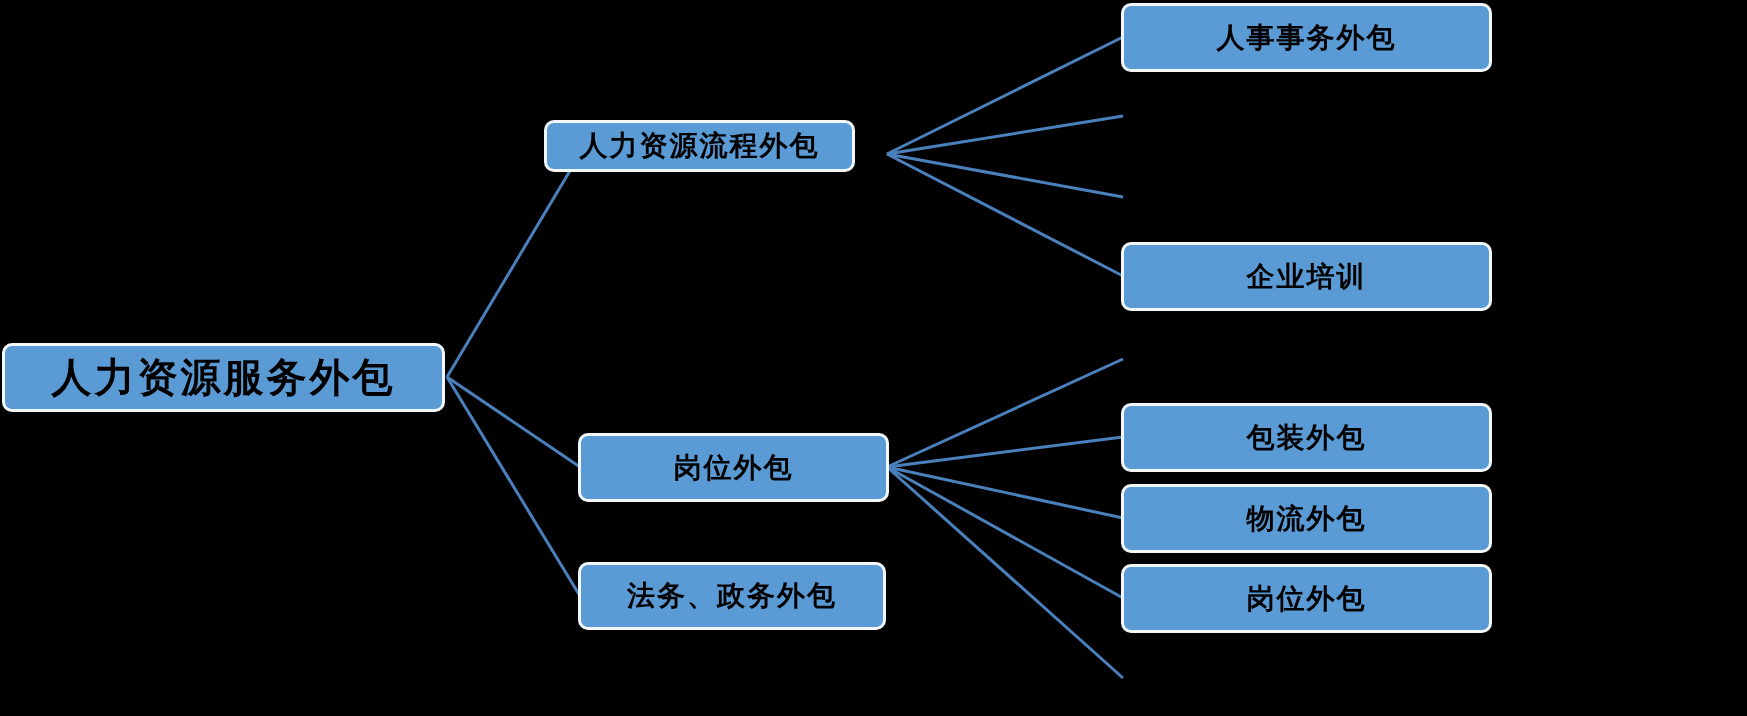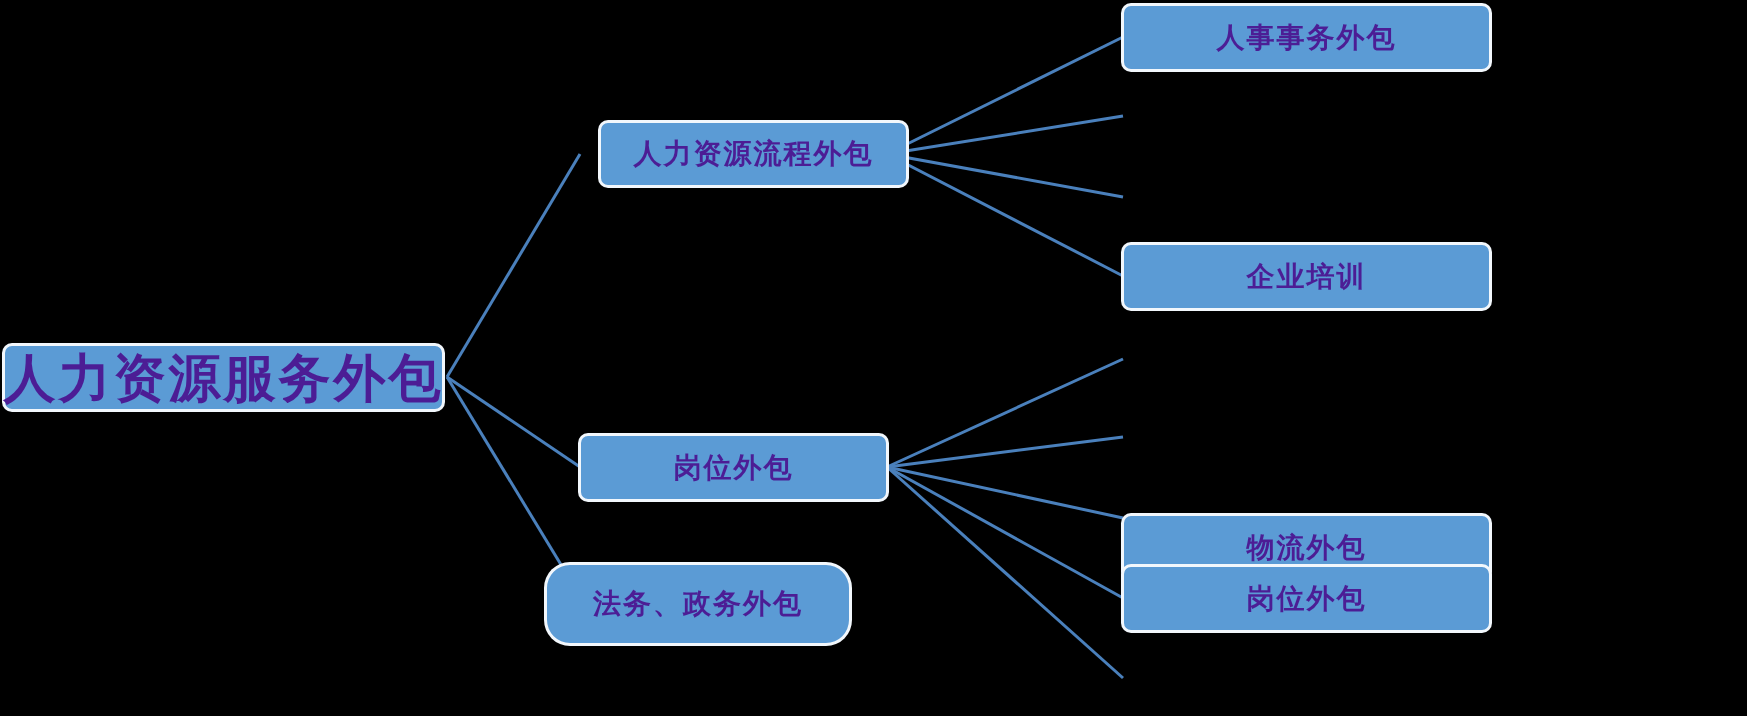--- a/index.html
+++ b/index.html
@@ -24,50 +24,51 @@
     z-index: 1;
     pointer-events: none;
   }
   .node {
     position: absolute;
     z-index: 2;
     box-sizing: border-box;
     background: #5B9BD5;
     border: 3px solid rgba(255,255,255,0.92);
     border-radius: 10px;
-    color: #4c1d95;
+    color: #000000;
     font-weight: bold;
     display: flex;
     align-items: center;
     justify-content: center;
     text-align: center;
     font-size: 28px;
     letter-spacing: 2px;
     line-height: 1;
     white-space: nowrap;
+    font-family: Liberation Serif, serif;
   }
   .node-root {
     left: 2px;
     top: 343px;
     width: 443px;
     height: 69px;
-    font-size: 52px;
+    font-size: 40px;
     letter-spacing: 3px;
   }
-  .node-branch-0 { left: 598px; top: 120px; width: 311px; height: 68px; }
+  .node-branch-0 { left: 544px; top: 120px; width: 311px; height: 52px; }
   .node-branch-1 { left: 578px; top: 433px; width: 311px; height: 69px; }
-  .node-branch-2 { left: 544px; top: 562px; width: 308px; height: 84px; border-radius: 26px; }
+  .node-branch-2 { left: 578px; top: 562px; width: 308px; height: 68px; }
   .node-leaf { left: 1121px; width: 371px; height: 69px; }
   .node-leaf-0 { top: 3px;   }
   .node-leaf-1 { top: 82px;  }
   .node-leaf-2 { top: 163px; }
   .node-leaf-3 { top: 242px; }
   .node-leaf-4 { top: 325px; }
   .node-leaf-5 { top: 403px; }
-  .node-leaf-6 { top: 484px; margin-top: 29px; }
+  .node-leaf-6 { top: 484px; }
   .node-leaf-7 { top: 564px; }
   .node-leaf-8 { top: 644px; }
 </style>
 </head>
 <body>
 
 <div class="canvas">
 
   <svg class="connector-layer" viewBox="0 0 1747 716" xmlns="http://www.w3.org/2000/svg">
 
@@ -89,16 +90,17 @@
 
   <div class="node node-root">人力资源服务外包</div>
 
   <div class="node node-branch-0">人力资源流程外包</div>
   <div class="node node-branch-1">岗位外包</div>
   <div class="node node-branch-2">法务、政务外包</div>
 
   <div class="node node-leaf node-leaf-0">人事事务外包</div>
   <div class="node node-leaf node-leaf-3">企业培训</div>
 
+  <div class="node node-leaf node-leaf-5">包装外包</div>
   <div class="node node-leaf node-leaf-6">物流外包</div>
   <div class="node node-leaf node-leaf-7">岗位外包</div>
 
 </div>
 
 </body></html>

